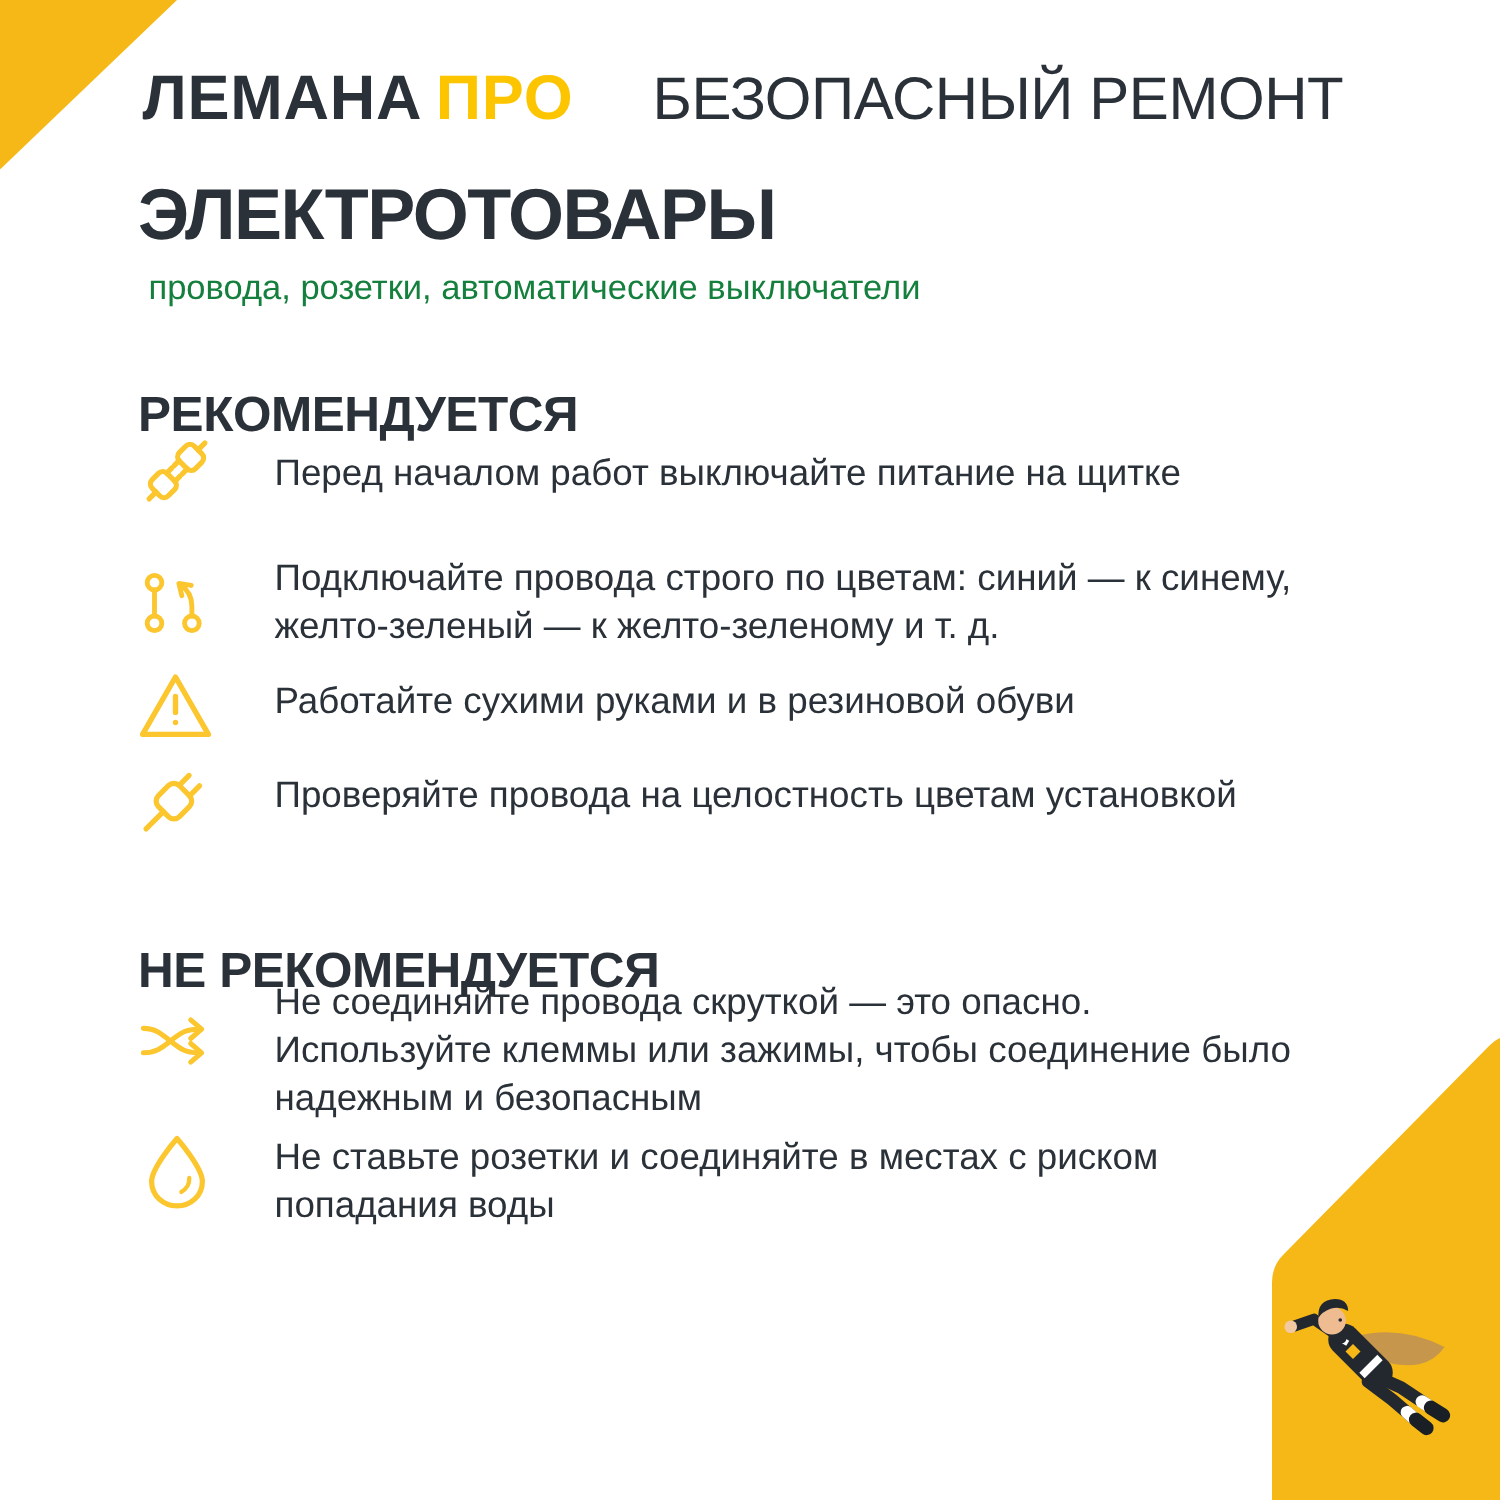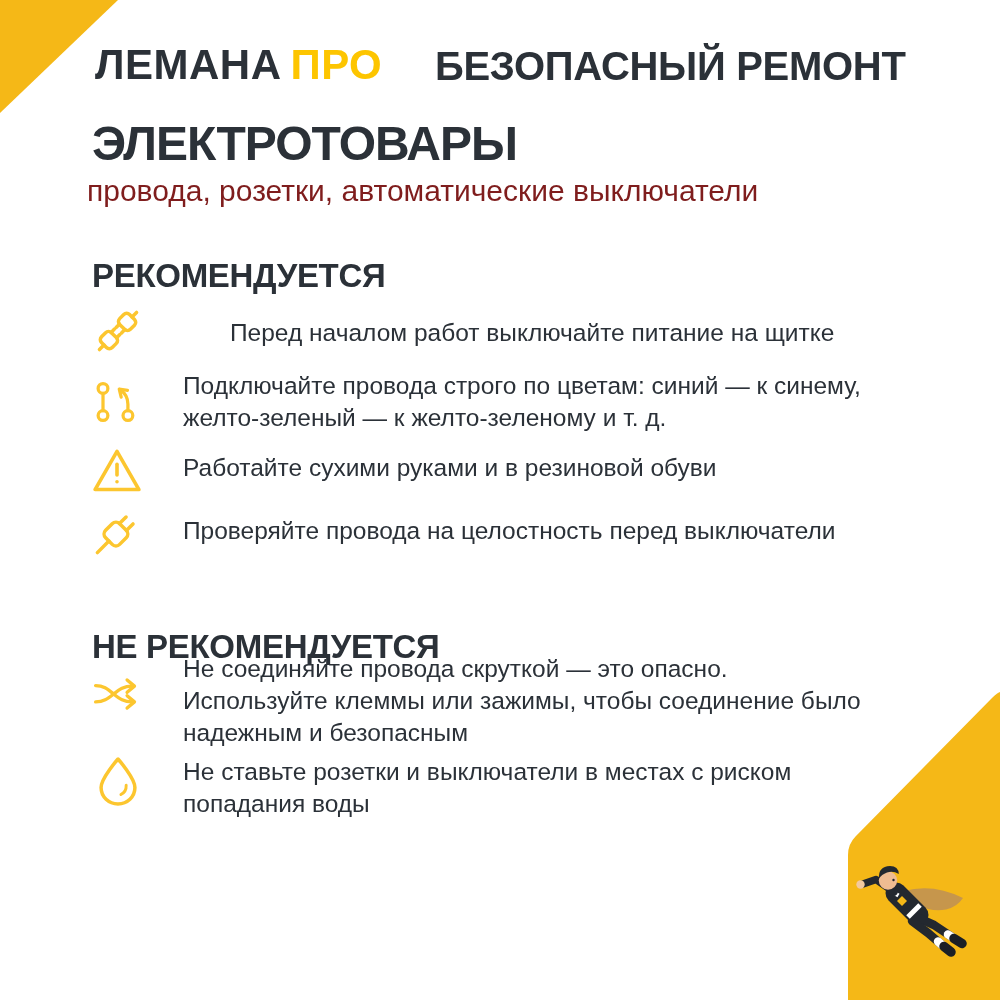--- a/index.html
+++ b/index.html
@@ -8,36 +8,36 @@
     font-family:"Liberation Sans","DejaVu Sans",sans-serif;color:#2B3138;
   }
   
   .corner-tl{position:absolute;left:0;top:0;width:118px;height:113px;background:#F5B817;
     clip-path:polygon(0 0,100% 0,0 100%);}
   .corner-br{position:absolute;right:0;bottom:0;width:152px;height:308px;}
   
   .header{position:absolute;left:95px;top:41px;white-space:nowrap;}
   .logo{display:inline-block;font-size:42px;font-weight:800;letter-spacing:.5px;}
   .logo .accent{color:#FDC500;margin-left:9px;}
-  .header-title{position:absolute;left:435px;top:44px;font-size:40px;font-weight:700;
+  .header-title{position:absolute;left:435px;top:44px;font-size:40px;font-weight:400;
     letter-spacing:-.3px;white-space:nowrap;}
   
   .category-title{position:absolute;left:92px;top:116px;font-size:48px;font-weight:800;
     letter-spacing:-1px;line-height:56px;}
-  .category-subtitle{position:absolute;left:87px;top:176px;font-size:30px;color:#7f1d1d;line-height:30px;}
+  .category-subtitle{position:absolute;left:99px;top:176px;font-size:23px;color:#15803d;line-height:30px;}
   
   .section-heading{position:absolute;left:92px;font-size:33px;font-weight:800;letter-spacing:-.3px;}
   .sec-1{top:257px;} .sec-2{top:628px;}
   
   .item{position:absolute;left:90px;display:flex;align-items:flex-start;}
   .icon-box{flex:0 0 60px;width:60px;display:flex;justify-content:flex-start;}
   .icon-box svg{display:block;}
   .item-text{margin-left:33px;font-size:24.5px;line-height:32px;color:#2B3138;
     white-space:pre-line;max-width:730px;}
-  .r1{top:303px;gap:47px;} .r1 .item-text{margin-top:14px;}
+  .r1{top:286px;} .r1 .item-text{margin-top:14px;}
   .r2{top:370px;} .r2 .icon-box{margin-top:6px;}
   .r3{top:444px;} .r3 .item-text{margin-top:8px;}
   .r4{top:504px;} .r4 .item-text{margin-top:11px;}
   .r5{top:653px;} .r5 .icon-box{margin-top:14px;}
   .r6{top:752px;} .r6 .item-text{margin-top:4px;}
   .mascot{position:absolute;left:838px;top:853px;}
 </style>
 </head>
 <body>
 
@@ -105,21 +105,21 @@
     <div class="icon-box">
       <svg width="56" height="56" viewBox="0 0 48 48" fill="none" stroke="#FCC62F" stroke-width="3" stroke-linecap="round" stroke-linejoin="round">
         <g transform="rotate(-45 24 24)">
           <path d="M-1 24 H13"></path>
           <rect x="13" y="15.5" width="17" height="17" rx="4.5"></rect>
           <path d="M30 19.8 H38"></path>
             <path d="M30 28.2 H38"></path>
         </g>
       </svg>
     </div>
-    <div class="item-text">Проверяйте провода на целостность перед выключатели</div>
+    <div class="item-text">Проверяйте провода на целостность цветам установкой</div>
   </div>
 
   <div class="section-heading sec-2">НЕ РЕКОМЕНДУЕТСЯ</div>
 
   <div class="item r5">
     <div class="icon-box">
       <svg width="54" height="54" viewBox="0 0 48 48" fill="none" stroke="#FCC62F" stroke-width="3" stroke-linecap="round" stroke-linejoin="round">
         <path d="M5 16.5 C12 16.5 15.5 19.5 21 24 C26.5 28.5 30 31 37.5 31"></path>
         <path d="M33 25.5 L39.5 31 L33 36.5"></path>
         <path d="M5 31 C12 31 15.5 28.5 21 24 C26.5 19.5 30 17 37.5 17"></path>
@@ -131,21 +131,21 @@
 надежным и безопасным</div>
   </div>
 
   <div class="item r6">
     <div class="icon-box">
       <svg width="56" height="56" viewBox="0 0 48 48" fill="none" stroke="#FCC62F" stroke-width="3" stroke-linecap="round" stroke-linejoin="round">
         <path d="M24 6 C24 6 9.5 22.5 9.5 30.5 C9.5 38.5 16 44.5 24 44.5 C32 44.5 38.5 38.5 38.5 30.5 C38.5 22.5 24 6 24 6 Z"></path>
         <path d="M31 28.5 a8.5 8.5 0 0 1 -4.5 8" stroke-width="2.5"></path>
       </svg>
     </div>
-    <div class="item-text">Не ставьте розетки и выключатели в местах с риском
+    <div class="item-text">Не ставьте розетки и соединяйте в местах с риском
 попадания воды</div>
   </div>
 
   <div class="corner-br">
     <svg width="152" height="308" viewBox="0 0 152 308">
       <path d="M0 308 L0 163 Q0 152 7.5 144.5 L144 6 Q149 1 152 0 L152 308 Z" fill="#F5B817"></path>
     </svg>
   </div>
 
   <div class="mascot">

